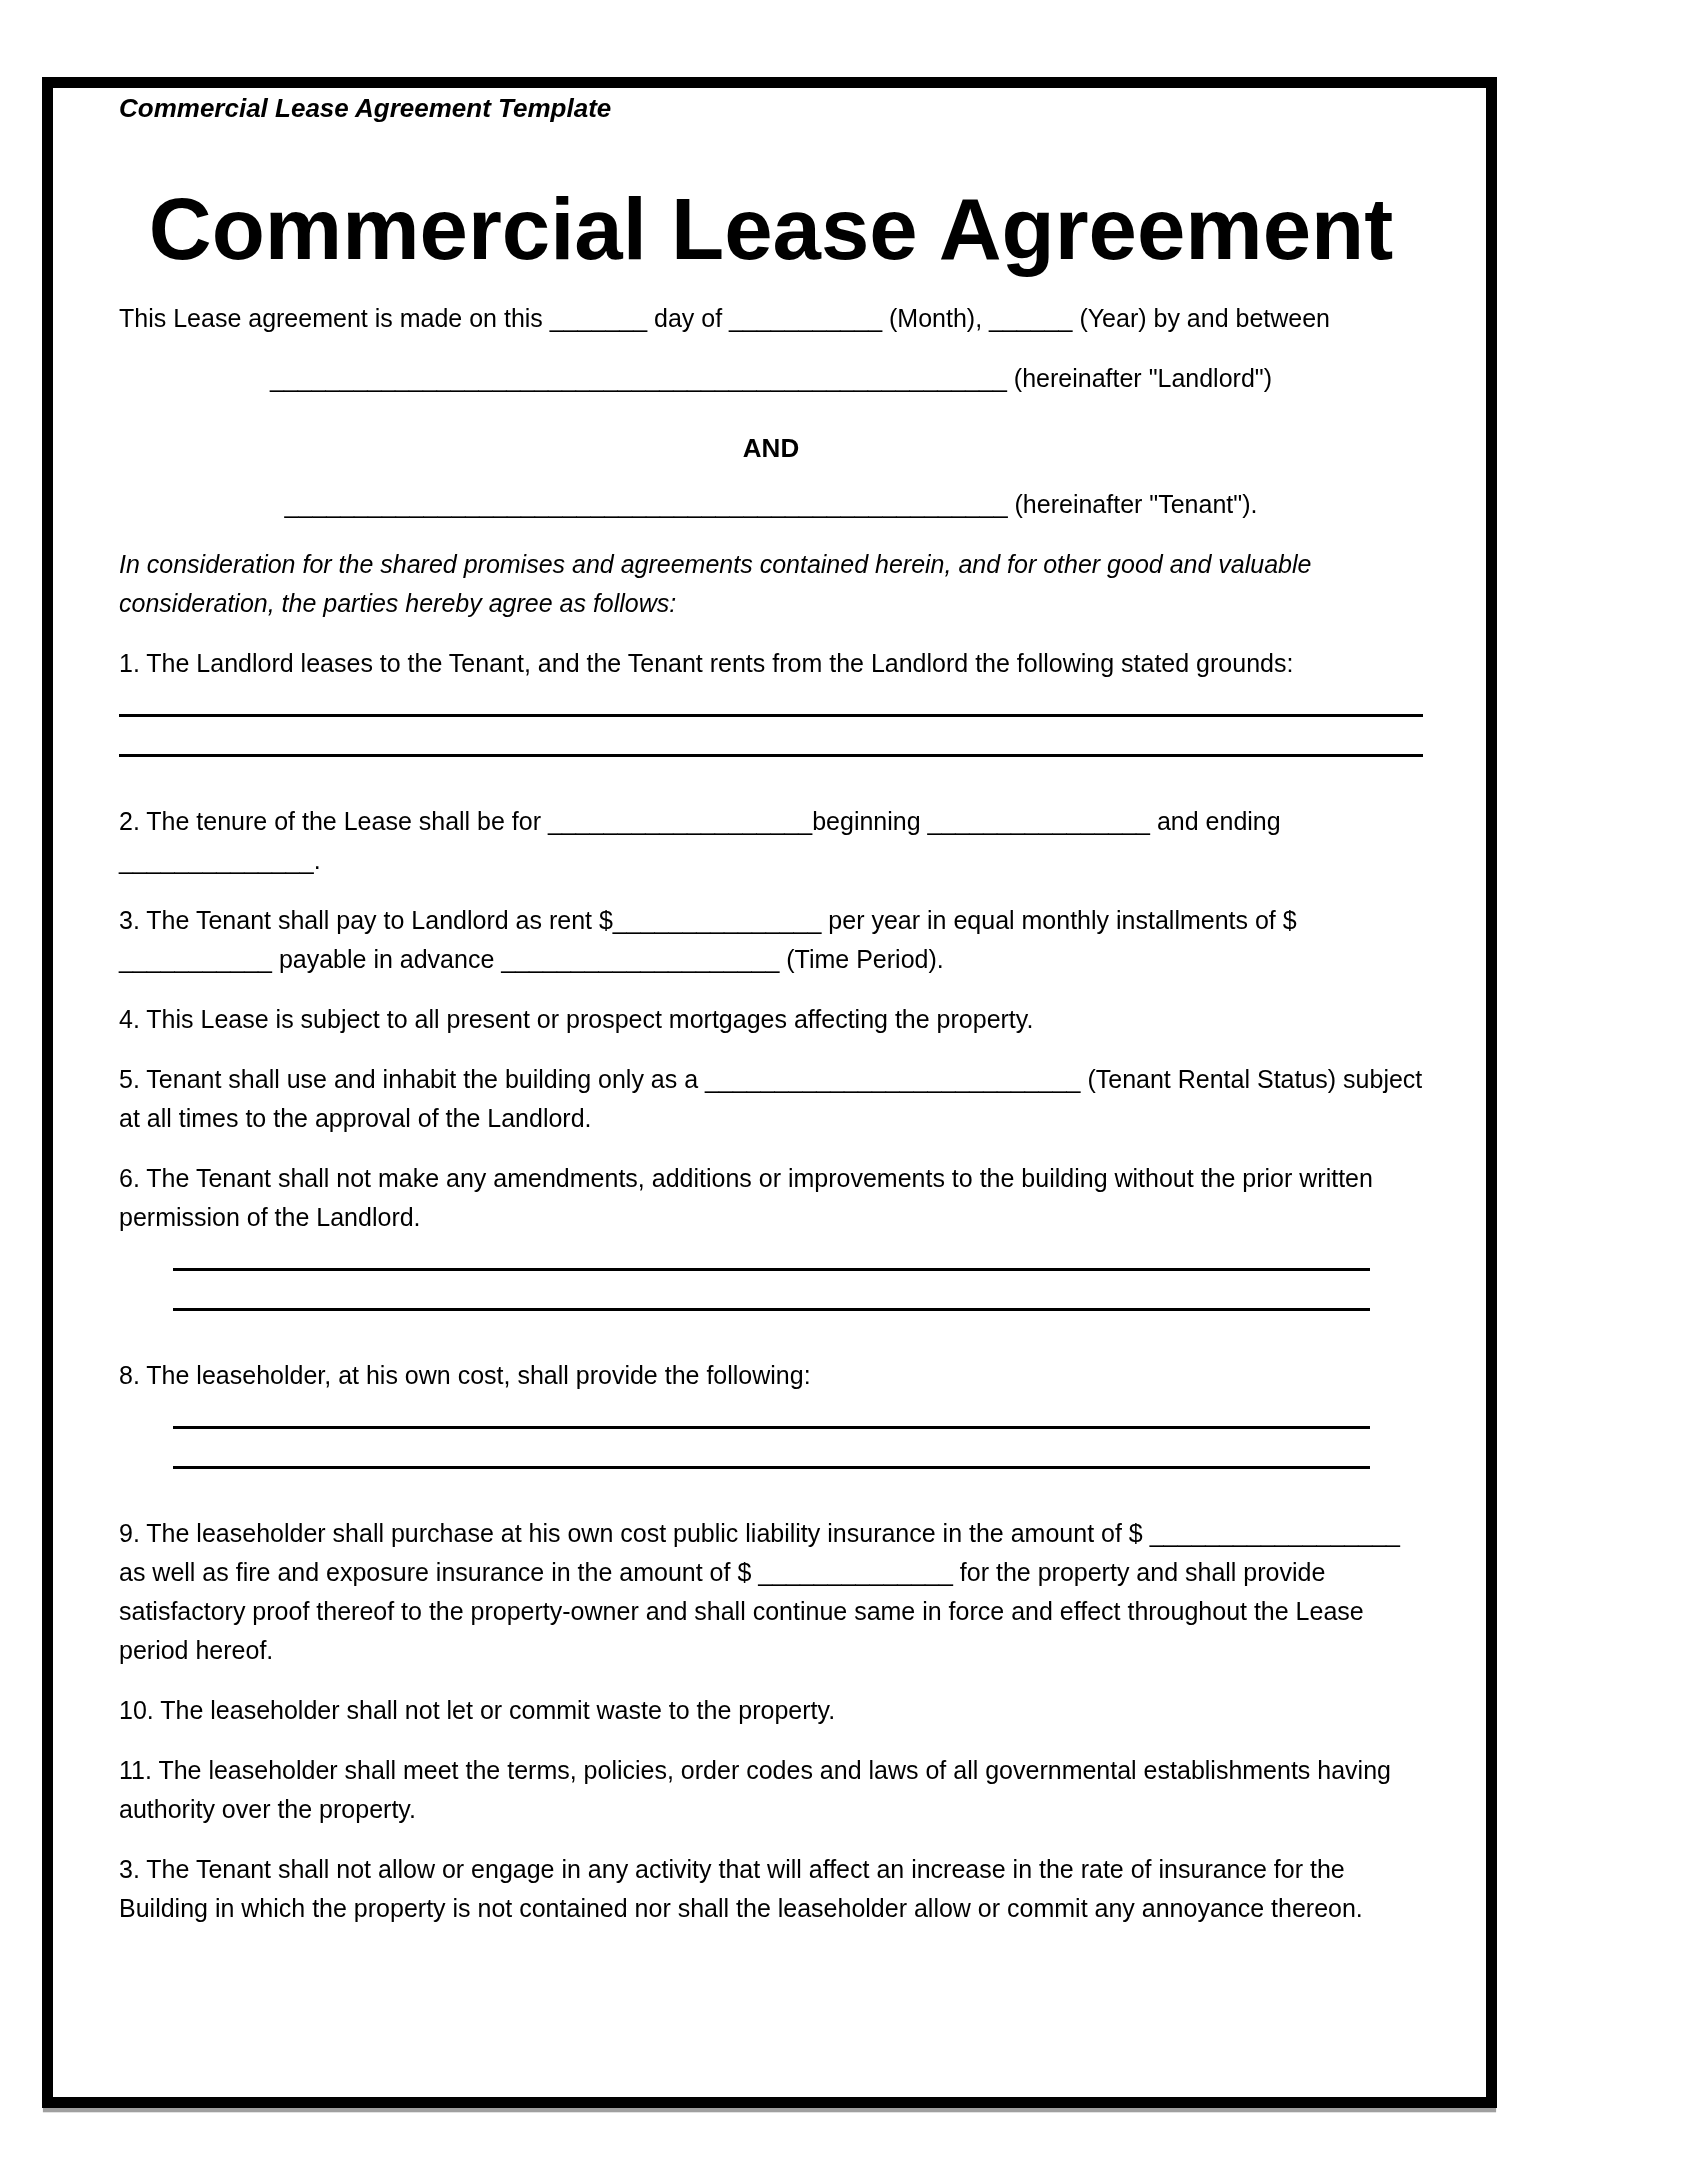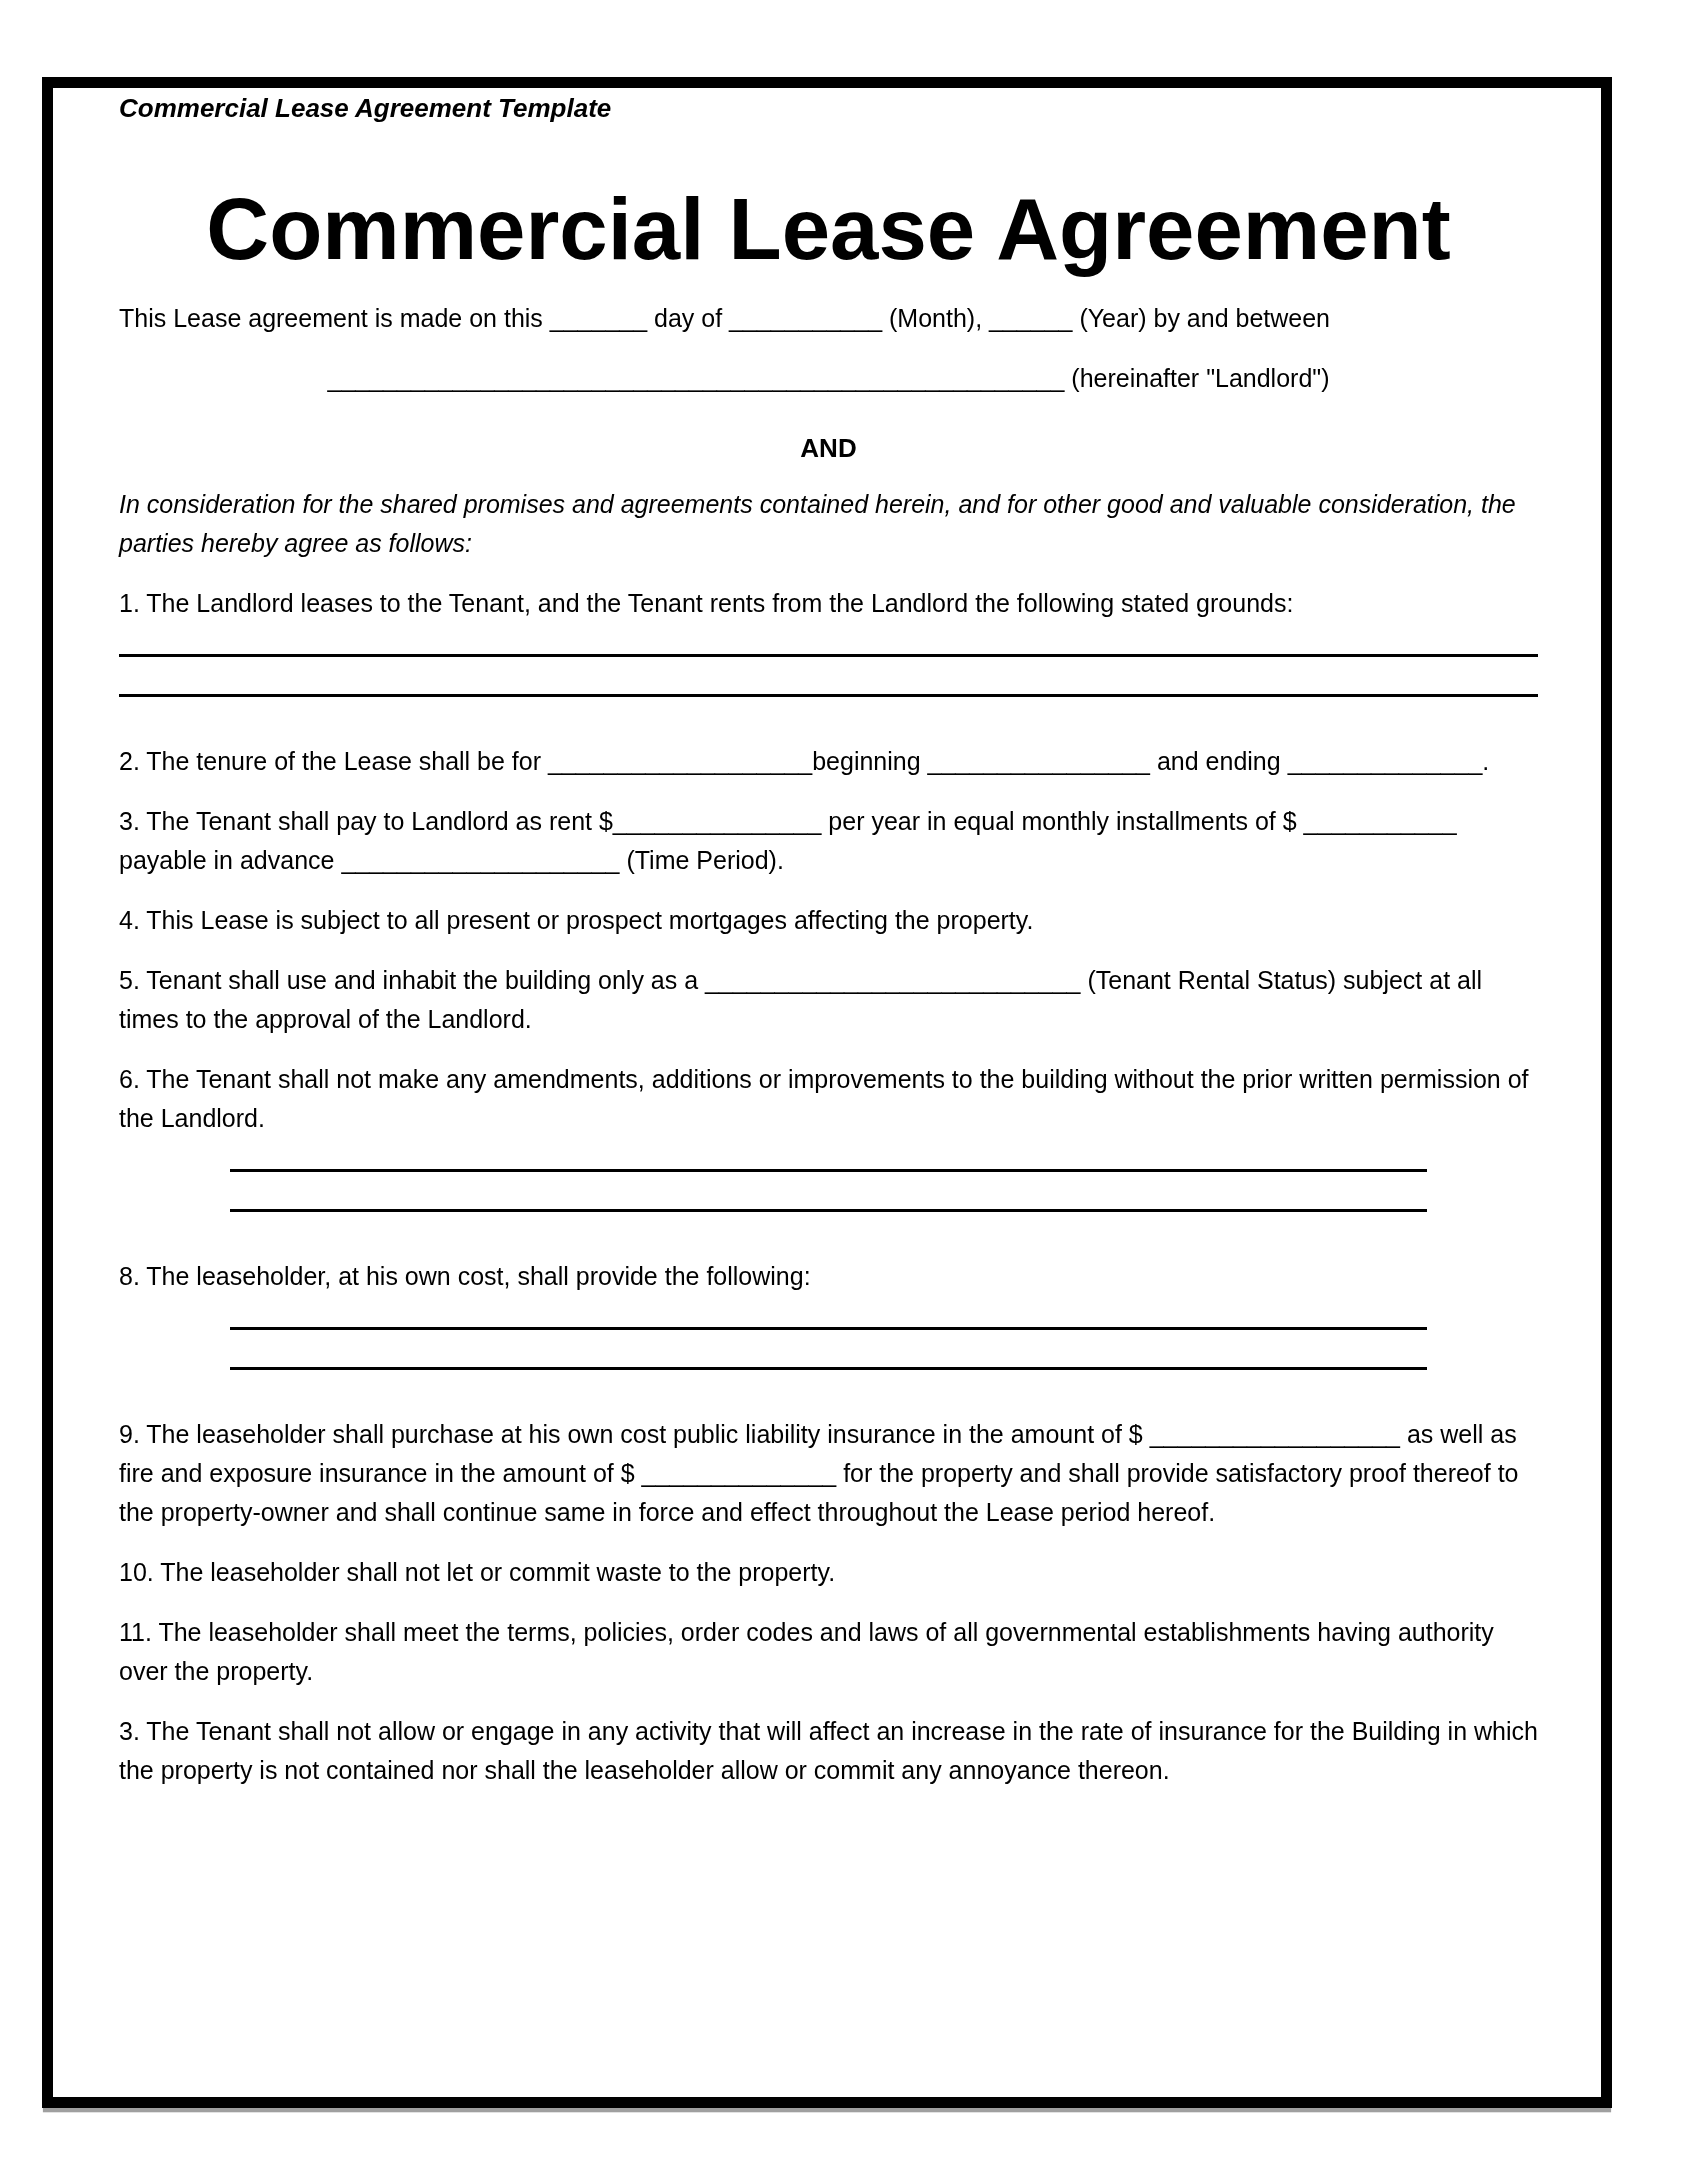--- a/index.html
+++ b/index.html
@@ -12,21 +12,21 @@
     height: 2184px;
     position: relative;
     font-family: "Liberation Sans", "DejaVu Sans", sans-serif;
     color: #000;
     -webkit-font-smoothing: antialiased;
   }
   .frame {
     position: absolute;
     left: 42px;
     top: 77px;
-    width: 1570px;
+    width: 1455px;
     height: 2031px;
     box-sizing: border-box;
     border: 11.4px solid #000;
     background: #fff;
     padding: 5.2px 63px 0 66px;
     overflow: hidden;
     box-shadow: 0 5.2px 0 -0.9px #9f9f9f;
   }
   .watermark {
     font-size: 26px;
@@ -87,20 +87,21 @@
   <div class="watermark">Commercial Lease Agreement Template</div>
 
   <h1 class="title">Commercial Lease Agreement</h1>
 
   <p class="body intro">This Lease agreement is made on this _______ day of ___________ (Month), ______ (Year) by and between</p>
 
   <p class="body center-row landlord-row"><span>_____________________________________________________</span> <span>(hereinafter "Landlord")</span></p>
 
   <p class="and-sep">AND</p>
 
+  <p class="body center-row tenant-row"><span>____________________________________________________</span> <span>(hereinafter "Tenant").</span></p>
 
   <p class="body consideration">In consideration for the shared promises and agreements contained herein, and for other good and valuable consideration, the parties hereby agree as follows:</p>
 
   <p class="body">1. The Landlord leases to the Tenant, and the Tenant rents from the Landlord the following stated grounds:</p>
 
   <div class="rulegroup full">
     <div class="rule"></div>
     <div class="rule"></div>
   </div>
 

